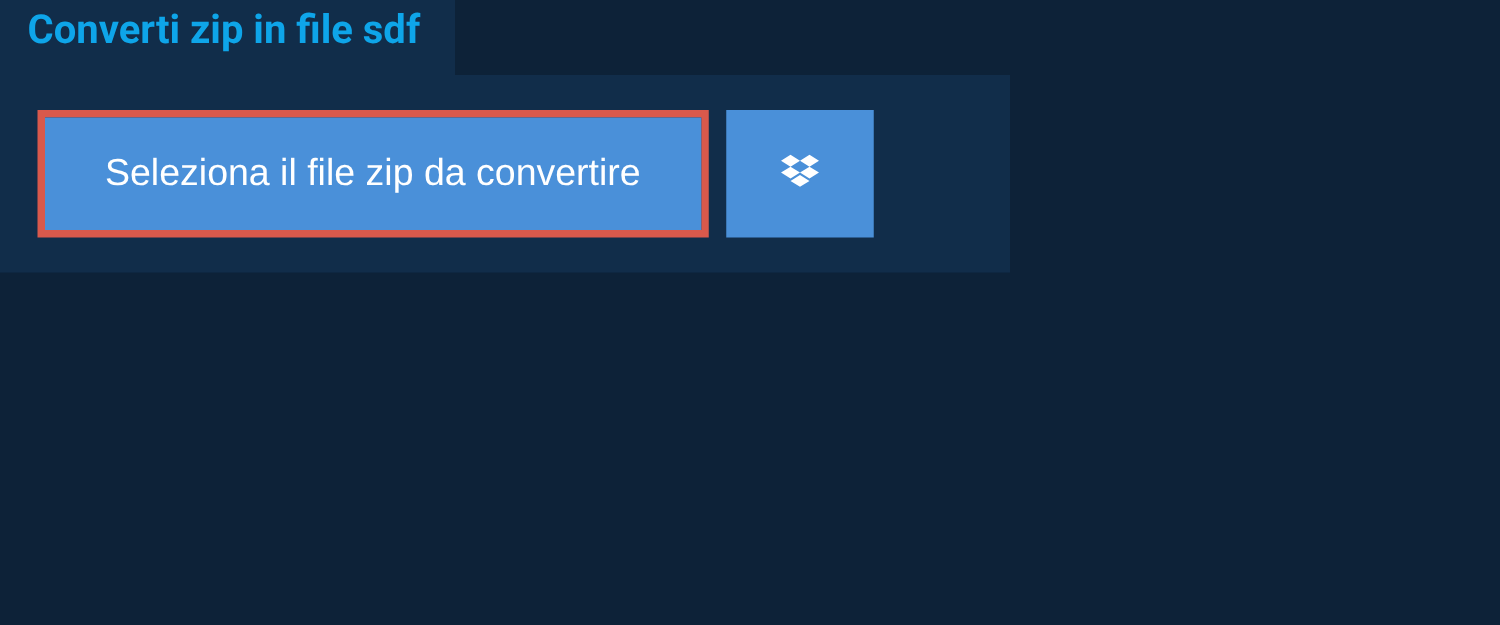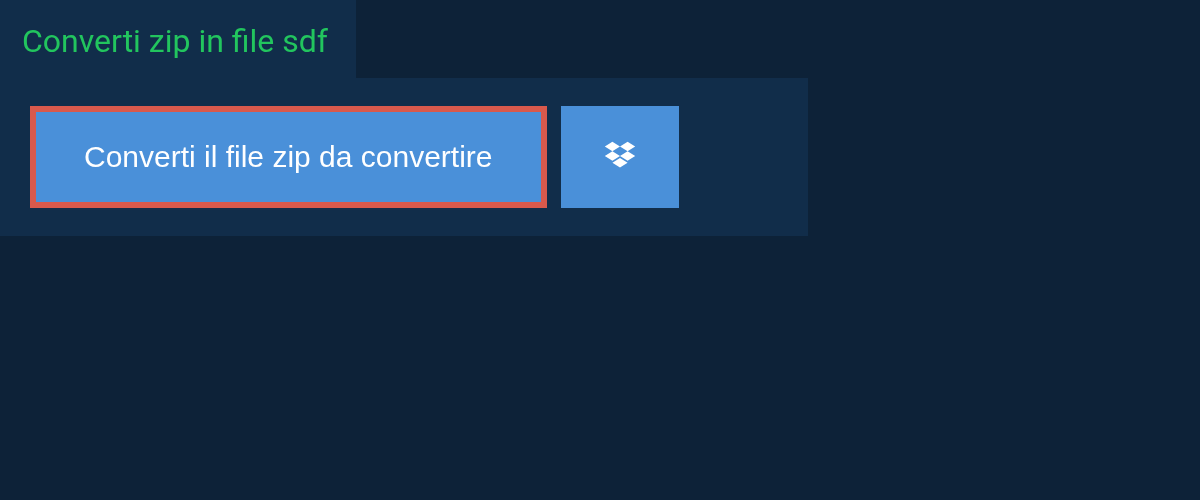--- a/index.html
+++ b/index.html
@@ -12,24 +12,24 @@
       height: 500px;
       background: #0d2238;
       font-family: -apple-system, BlinkMacSystemFont, "Segoe UI", Roboto, sans-serif;
       overflow: hidden;
     }
     .tab-container {
       background: #112d4a;
       display: inline-block;
     }
     .tab {
-      padding: 22px 28px 18px 22px;
-      color: #22c55e;
+      padding: 4px 28px 18px 22px;
+      color: #0ea5e9;
       font-size: 32px;
-      font-weight: 400;
+      font-weight: 700;
       display: inline-block;
     }
     .panel {
       background: #112d4a;
       padding: 28px 28px 28px 30px;
       width: 808px;
     }
     .button-row {
       display: flex;
       gap: 14px;
@@ -73,21 +73,21 @@
 <div class="tab-container">
   <div class="tab">
     <span>Converti zip in file sdf</span>
   </div>
 </div>
 
 <div class="panel">
   <div class="button-row">
     <div class="select-button-wrap">
       <button class="select-button">
-        <span>Converti il file zip da convertire</span>
+        <span>Seleziona il file zip da convertire</span>
       </button>
     </div>
     <button class="dropbox-button">
       <svg class="dropbox-icon" viewBox="0 0 40 40">
         <path d="M12 4 L20 9 L12 14 L4 9 Z M28 4 L36 9 L28 14 L20 9 Z M4 19 L12 14 L20 19 L12 24 Z M20 19 L28 14 L36 19 L28 24 Z M12 26 L20 21 L28 26 L20 31 Z"></path>
       </svg>
     </button>
   </div>
 </div>
 

